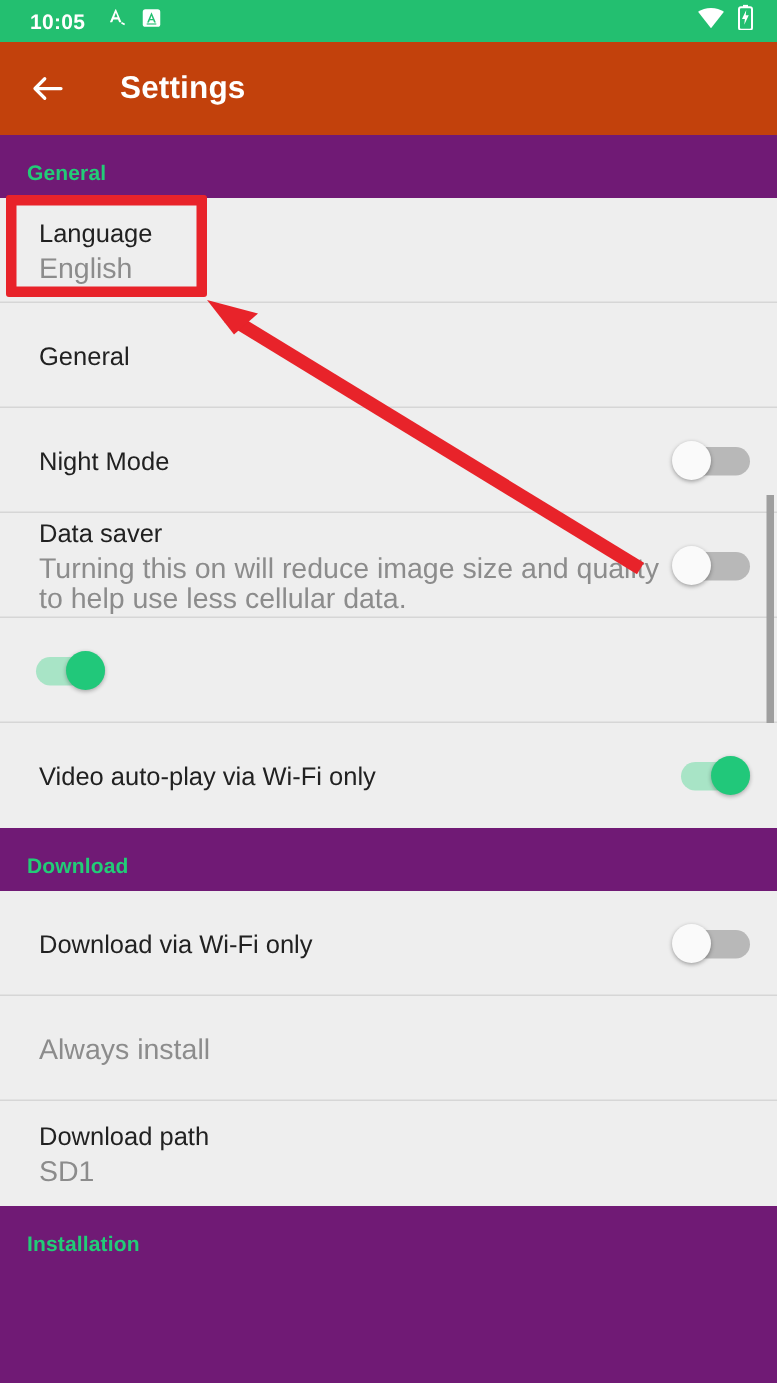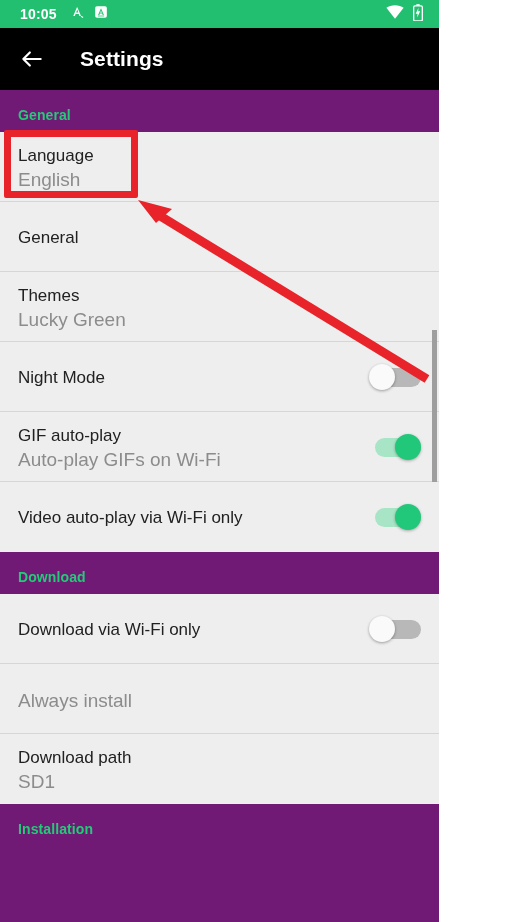--- a/index.html
+++ b/index.html
@@ -6,21 +6,21 @@
     margin: 0;
     padding: 0;
     background: #ffffff;
   }
   body {
     font-family: "Liberation Sans", sans-serif;
     -webkit-font-smoothing: antialiased;
   }
   #screen {
     position: relative;
-    width: 439px;
+    width: 518px;
     height: 922px;
     overflow: hidden;
     background: #eeeeee;
   }
 
   
   .status-bar {
     position: relative;
     height: 28px;
     background: #23bf70;
@@ -48,21 +48,21 @@
     align-items: center;
     gap: 9px;
     margin-right: 6px;
   }
   .sicon { display: block; }
 
   
   .app-bar {
     position: relative;
     height: 62px;
-    background: #000000;
+    background: #c2410c;
     display: flex;
     align-items: center;
     box-shadow: 0 1px 2px rgba(0,0,0,0.10);
   }
   .back-btn {
     width: 48px;
     height: 48px;
     margin-left: 8px;
     display: flex;
     align-items: center;
@@ -107,20 +107,21 @@
     left: 0;
     right: 0;
     bottom: 0;
     height: 1px;
     background: #d6d6d6;
   }
   .row-texts {
     flex: 1;
     min-width: 0;
     padding-right: 8px;
+    margin-left: 8px;
   }
   .row-title {
     color: #212121;
     font-size: 17px;
     line-height: 23px;
   }
   .row-sub {
     color: #8c8c8c;
     font-size: 19px;
     line-height: 20px;
@@ -251,43 +252,43 @@
         <div class="row-sub">English</div>
       </div>
     </div>
 
     <div class="row divided">
       <div class="row-texts">
         <div class="row-title">General</div>
       </div>
     </div>
 
-    <div class="row divided">
-      <div class="row-texts">
-        <div class="row-title">Themes</div>
-        <div class="row-sub">Lucky Green</div>
-      </div>
-    </div>
 
     <div class="row divided">
       <div class="row-texts">
         <div class="row-title">Night Mode</div>
       </div>
       <div class="toggle">
         <div class="track"></div>
         <div class="knob"></div>
       </div>
     </div>
 
-
-    <div class="row divided">
-      <div class="row-texts">
-        <div class="row-title">GIF auto-play</div>
-        <div class="row-sub">Auto-play GIFs on Wi-Fi</div>
-      </div>
+    <div class="row divided">
+      <div class="row-texts">
+        <div class="row-title">Data saver</div>
+        <div class="row-sub wide">Turning this on will reduce image size and quality to help use less cellular data.</div>
+      </div>
+      <div class="toggle">
+        <div class="track"></div>
+        <div class="knob"></div>
+      </div>
+    </div>
+
+    <div class="row divided">
       <div class="toggle on">
         <div class="track"></div>
         <div class="knob"></div>
       </div>
     </div>
 
     <div class="row">
       <div class="row-texts">
         <div class="row-title">Video auto-play via Wi-Fi only</div>
       </div>

